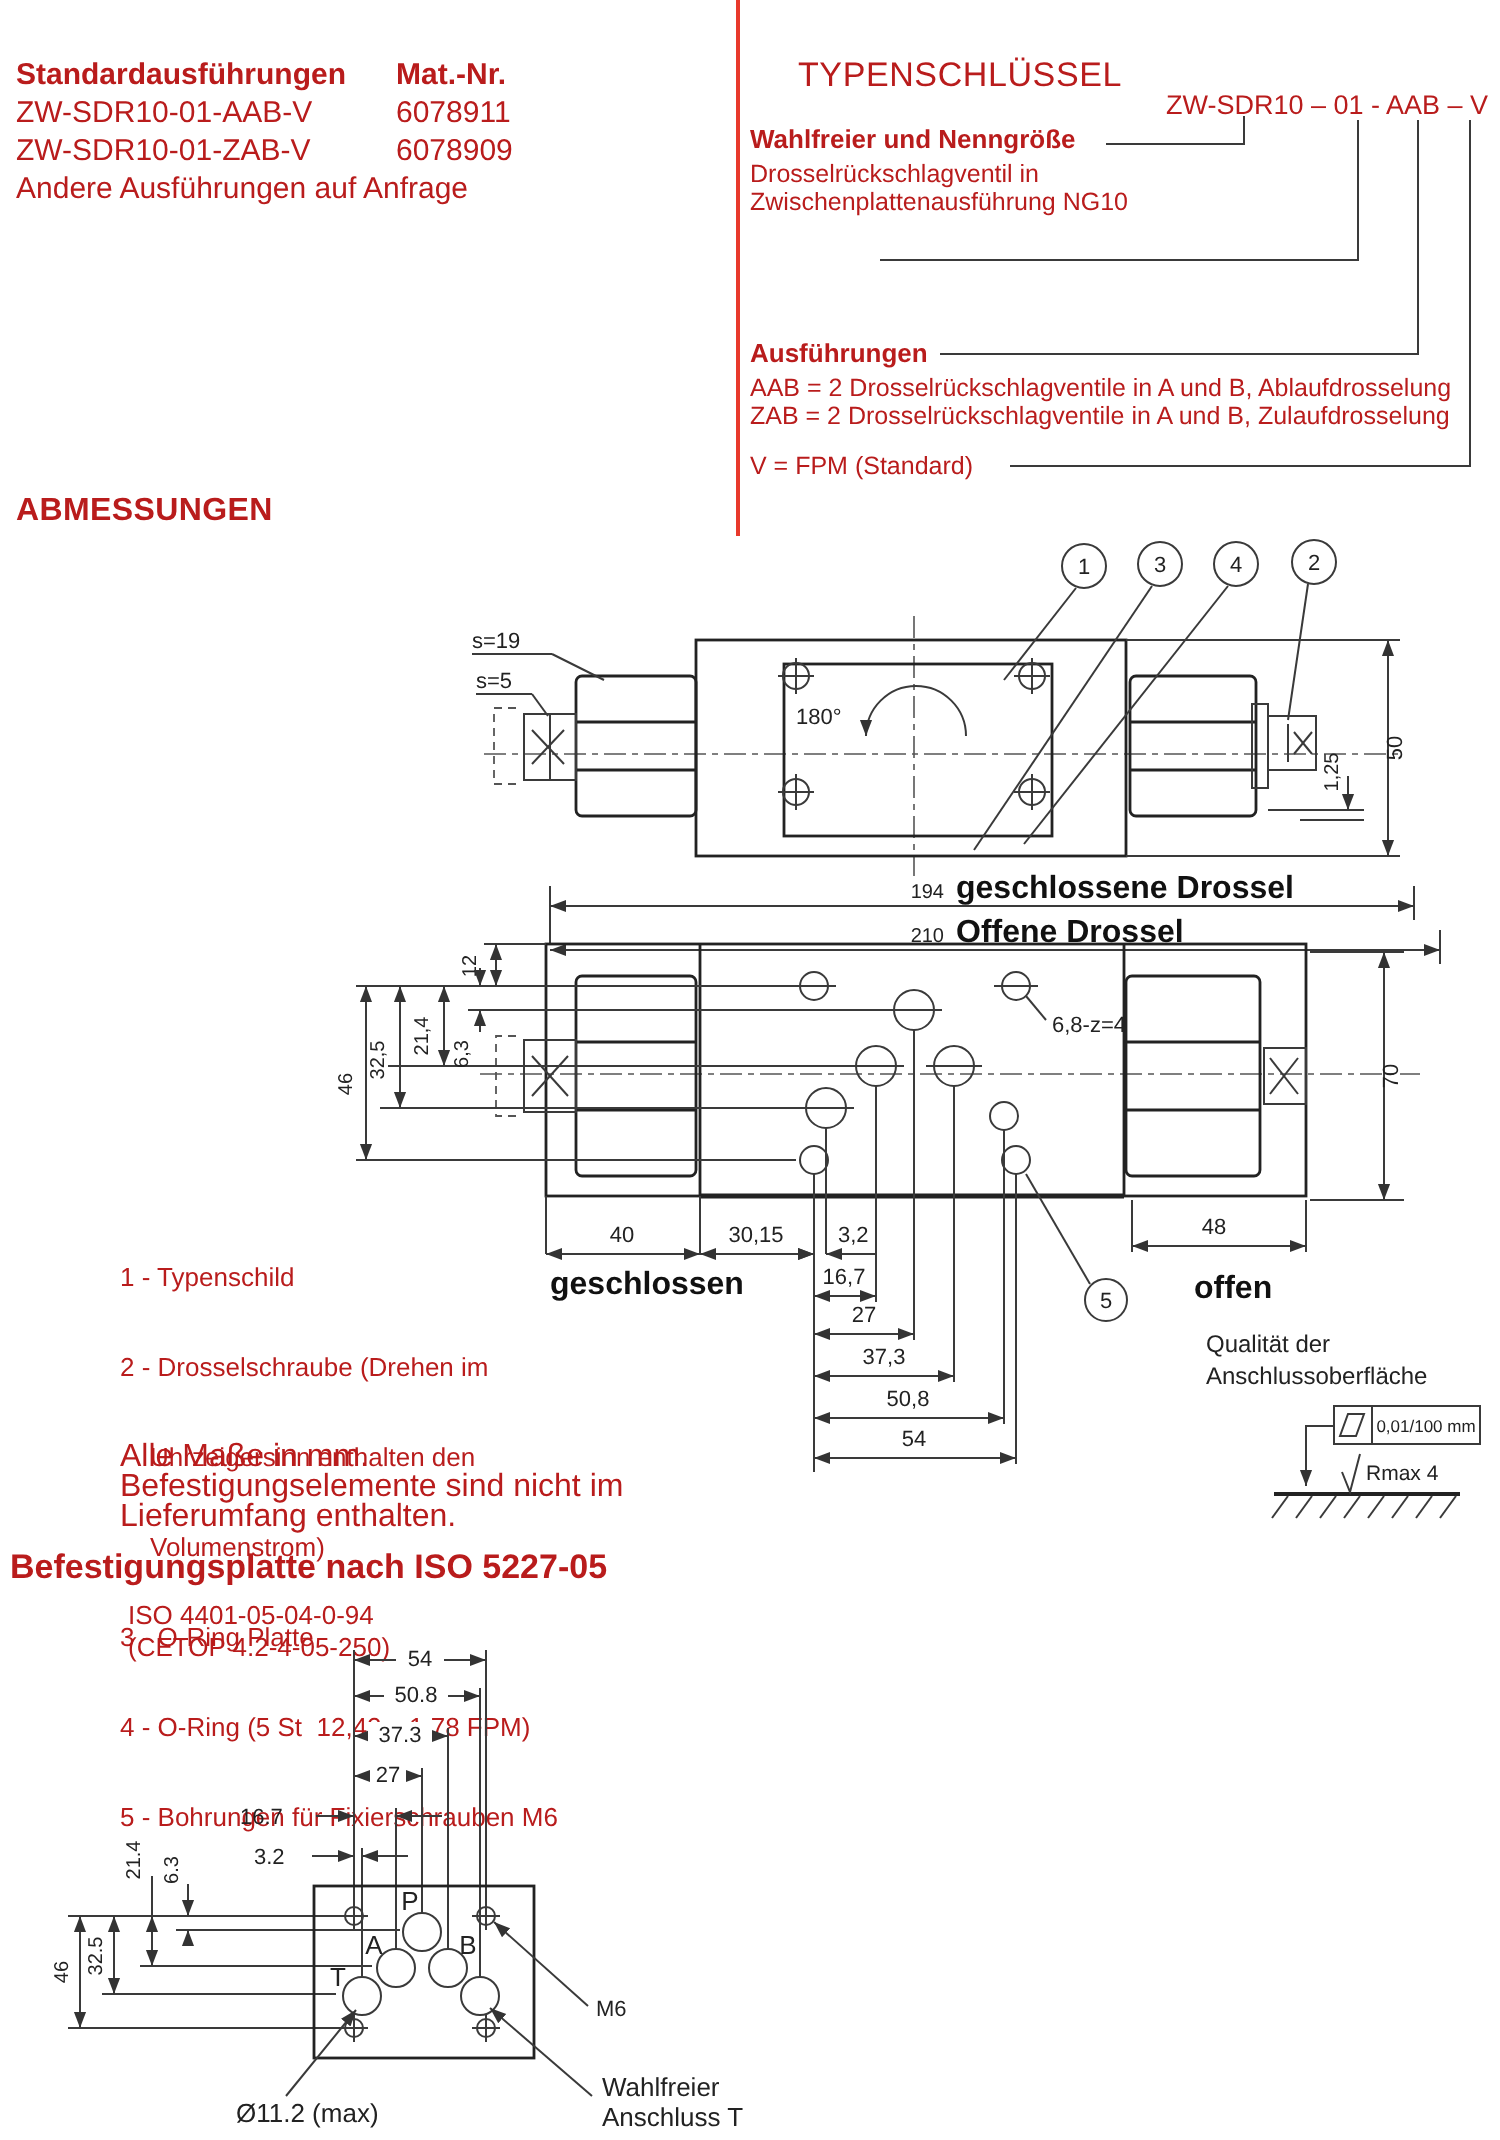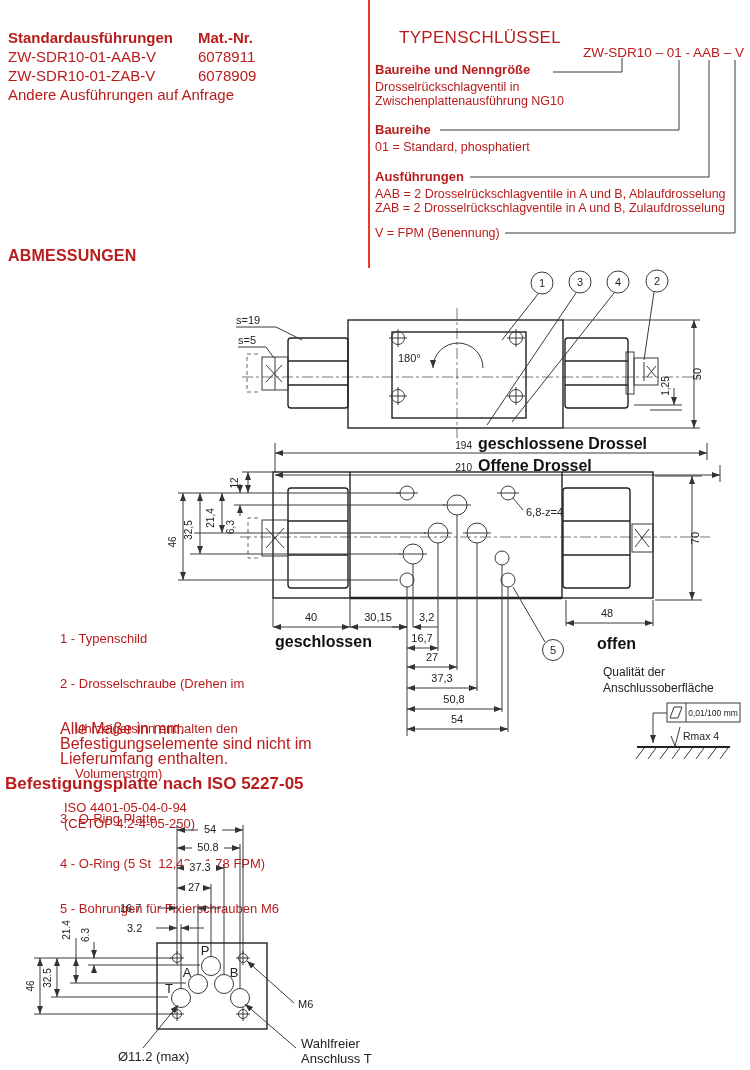--- a/index.html
+++ b/index.html
@@ -52,35 +52,31 @@
     </div>
     <div class="row">Andere Ausführungen auf Anfrage</div>
   </div>
 
   <div id="redline" class="abs" style="background: rgb(232, 57, 43);"></div>
 
   <div id="ts-title" class="abs">TYPENSCHLÜSSEL</div>
   <div id="ts-code" class="abs">ZW-SDR10 – 01 - AAB – V</div>
 
   <div id="sec0" class="abs ts-sec">
-    <div class="lbl">Baureihe und Nenngröße</div>
+    <div class="lbl">Wahlfreier und Nenngröße</div>
     <div>Drosselrückschlagventil in</div>
     <div>Zwischenplattenausführung NG10</div>
-  </div>
-  <div id="sec1" class="abs ts-sec">
-    <div class="lbl">Baureihe</div>
-    <div>01 = Standard, phosphatiert</div>
   </div>
   <div id="sec2" class="abs ts-sec">
     <div class="lbl">Ausführungen</div>
     <div>AAB = 2 Drosselrückschlagventile in A und B, Ablaufdrosselung</div>
     <div>ZAB = 2 Drosselrückschlagventile in A und B, Zulaufdrosselung</div>
   </div>
   <div id="sec3" class="abs ts-sec">
-    <div>V = FPM (Benennung)</div>
+    <div>V = FPM (Standard)</div>
   </div>
 
   <svg class="abs" style="left:0;top:0" width="750" height="270">
     <path class="thin" d="M553,72 L622,72 L622,58"></path>
     <path class="thin" d="M440,130 L679,130 L679,60"></path>
     <path class="thin" d="M470,177 L709,177 L709,60"></path>
     <path class="thin" d="M505,233 L735,233 L735,60"></path>
   </svg>
 
   <div id="abm" class="abs">ABMESSUNGEN</div>

